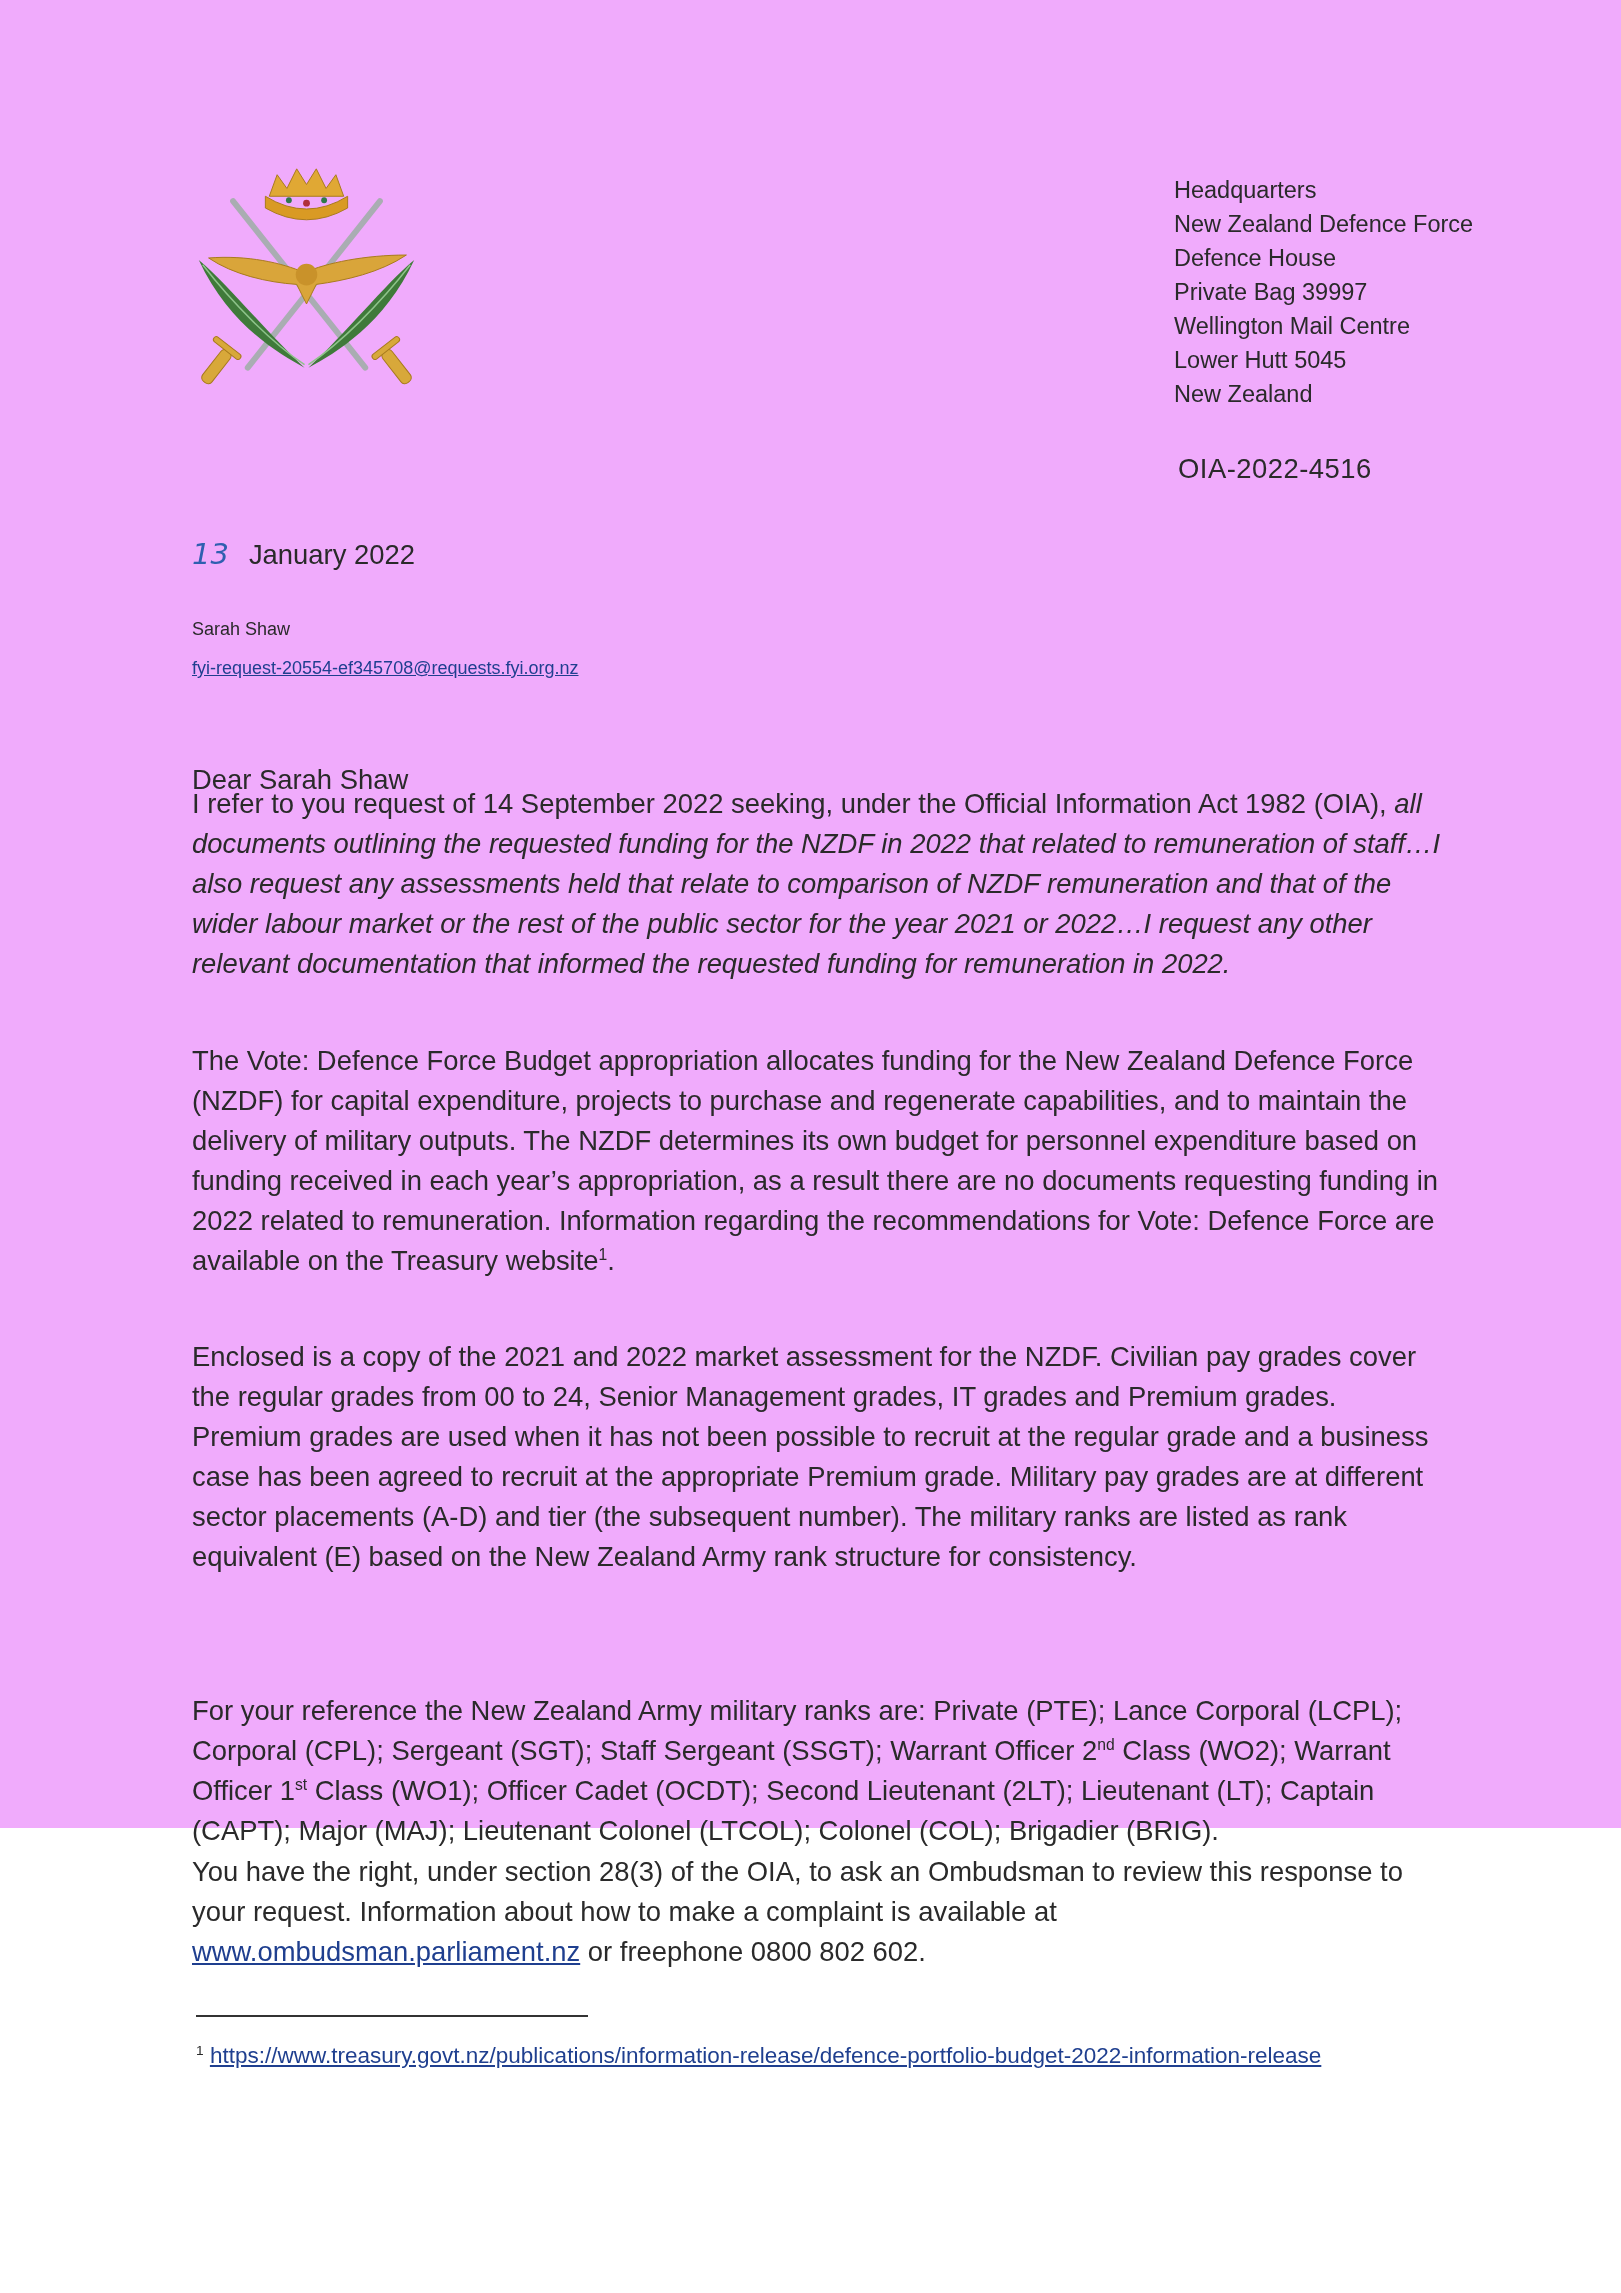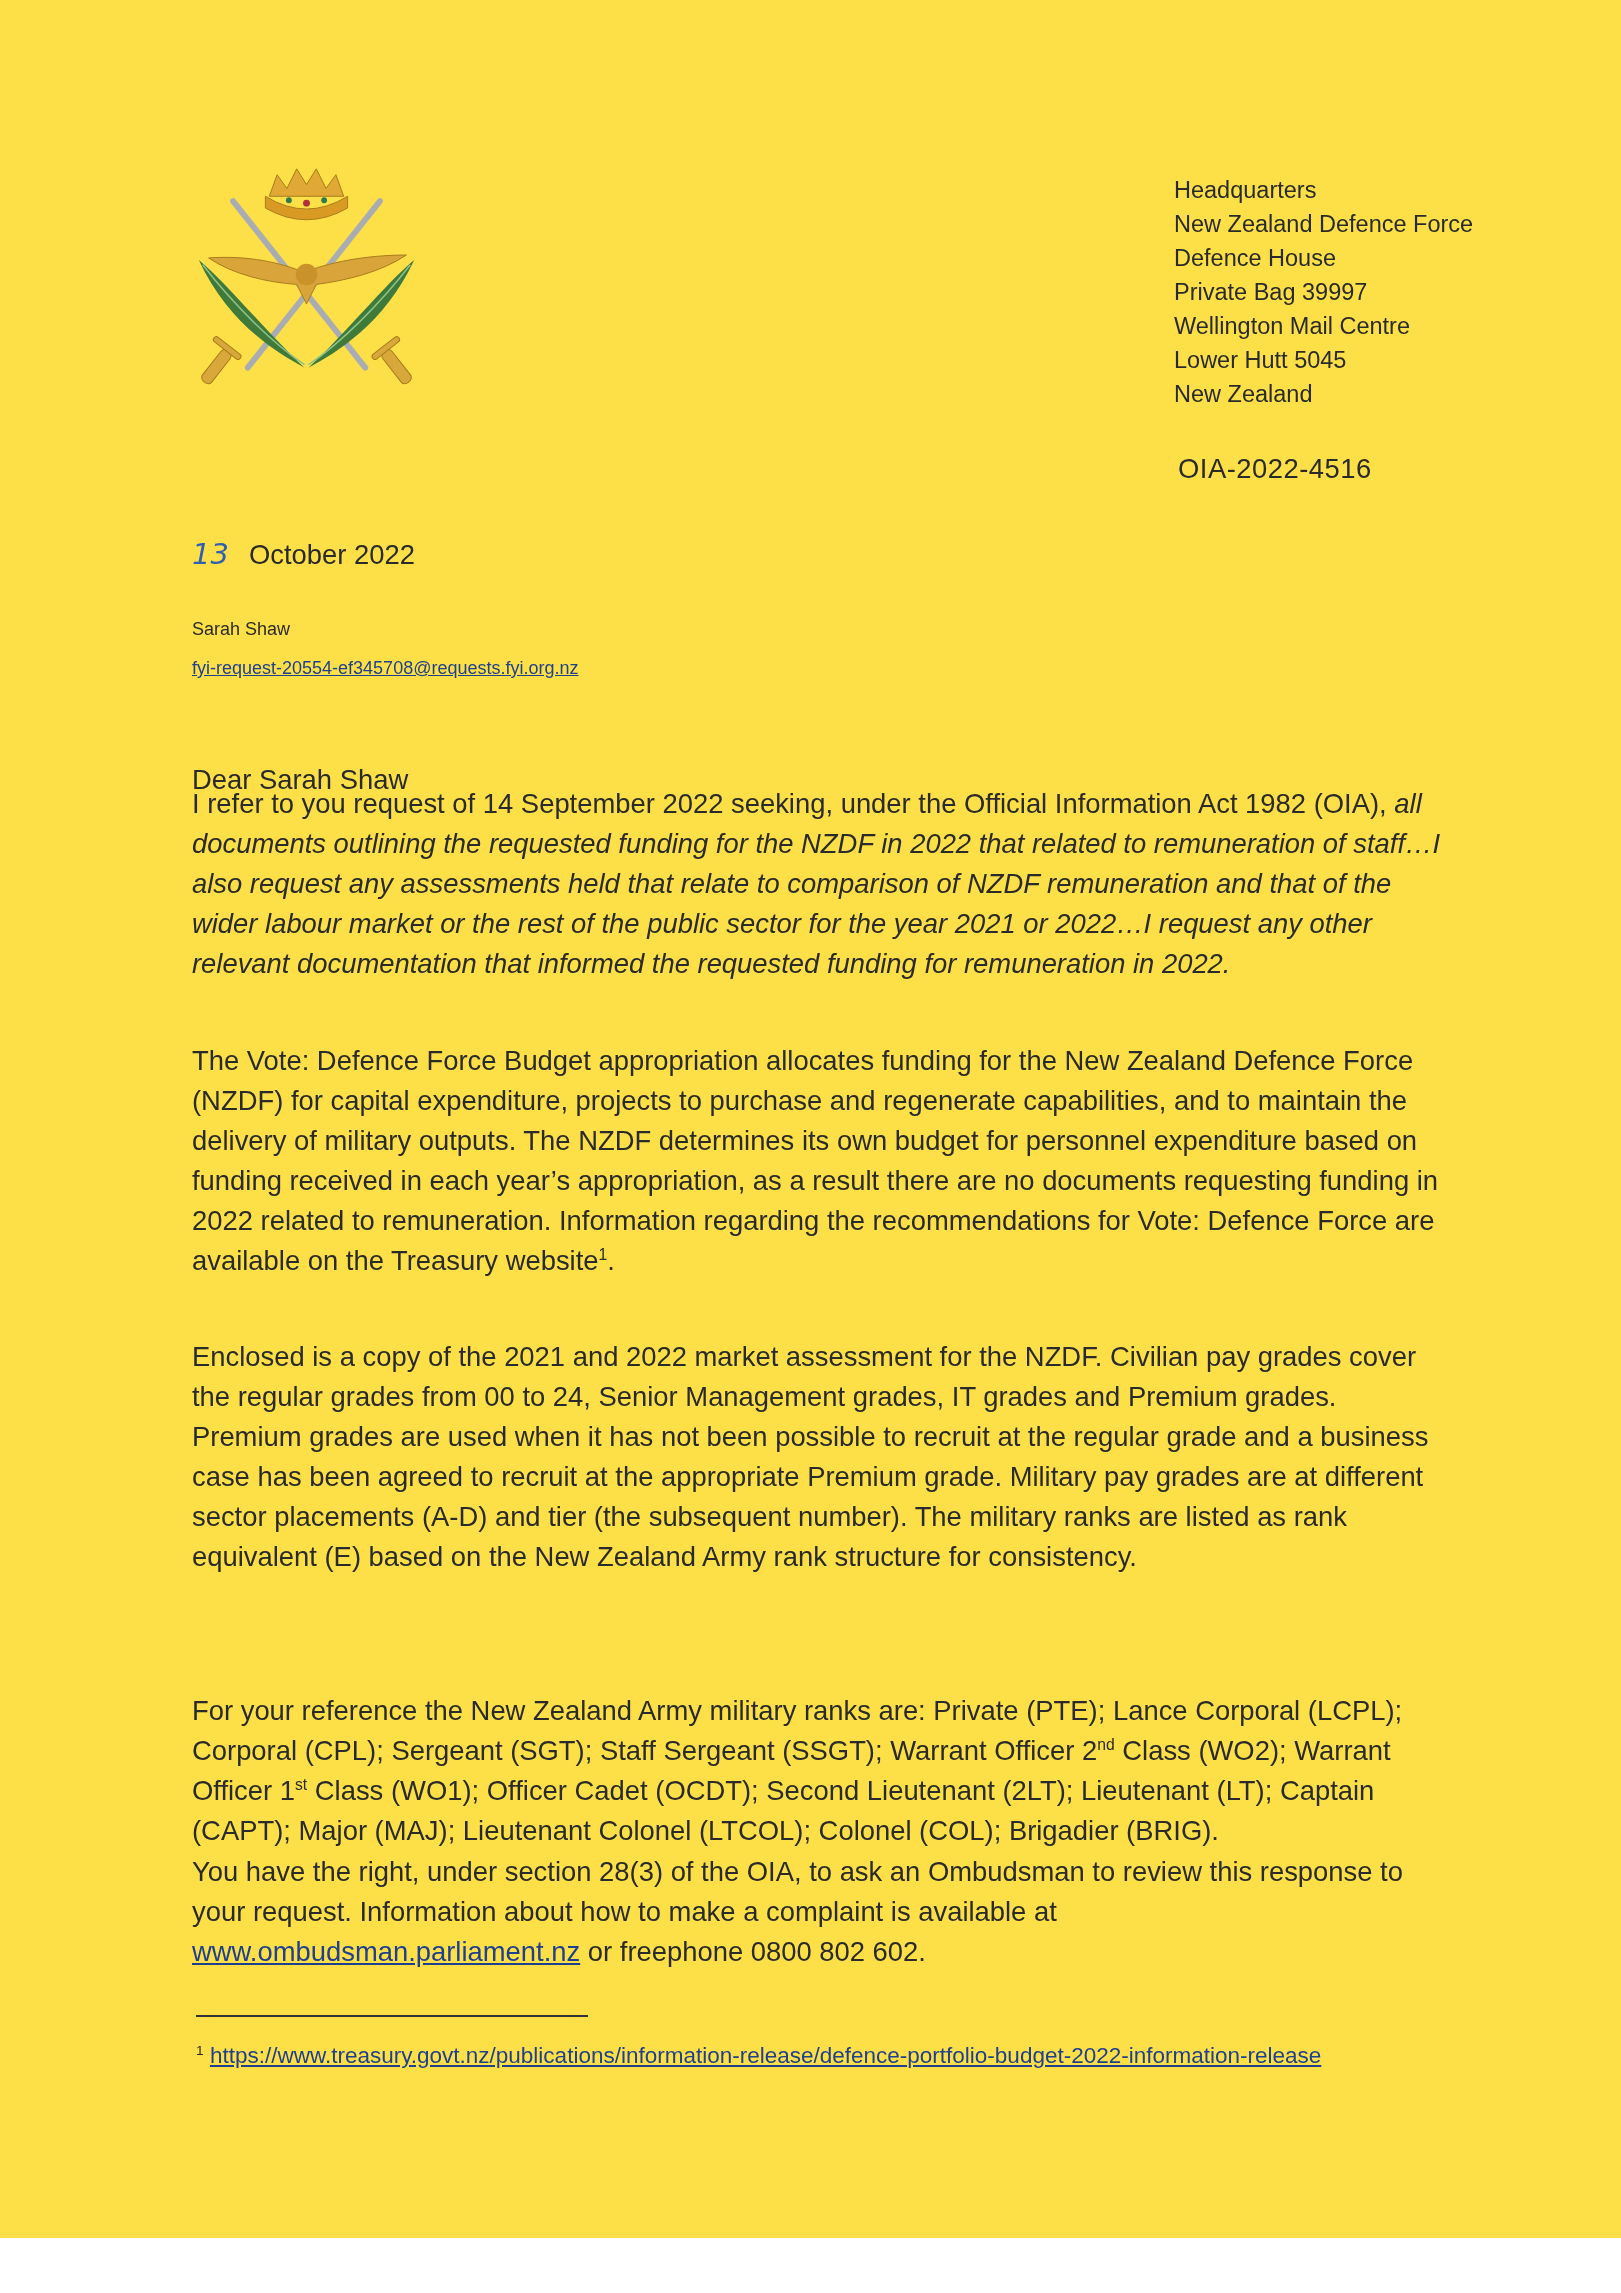--- a/index.html
+++ b/index.html
@@ -1,17 +1,17 @@
 <!DOCTYPE html>
 <html><head>
 <meta charset="utf-8">
 <style>
   html, body { margin: 0; padding: 0; background: #ffffff; }
   body { width: 1621px; height: 2294px; position: relative; overflow: hidden; font-family: "Liberation Sans", "DejaVu Sans", sans-serif; color: #222222; }
-  .page { position: absolute; left: 0; top: 0; width: 1621px; height: 2238px; background: #fde047; }
+  .page { position: absolute; left: 0; top: 0; width: 1621px; height: 1828px; background: #f0abfc; }
   .crest { position: absolute; left: 189px; top: 157px; width: 235px; height: 245px; }
   .address { position: absolute; left: 1174px; top: 173px; font-size: 23.5px; line-height: 34px; color: #2a2a2a; }
   .address div { white-space: nowrap; }
   .ref { position: absolute; left: 1178px; top: 453px; font-size: 27.4px; color: #2a2a2a; letter-spacing: 0.5px; }
   .date { position: absolute; left: 192px; top: 537px; font-size: 27.4px; color: #2a2a2a; }
   .date .hand { color: #2f5fb0; font-style: italic; font-family: "DejaVu Sans", sans-serif; font-size: 29px; margin-right: 20px; }
   .recipient { position: absolute; left: 192px; top: 610px; font-size: 18px; line-height: 39px; color: #2a2a2a; }
   a.link { color: #1f3f8f; text-decoration: underline; }
   .salutation { position: absolute; left: 192px; top: 764px; font-size: 27.4px; color: #2a2a2a; }
   .body-text { position: absolute; left: 192px; width: 1255px; font-size: 27.4px; line-height: 40px; color: #2a2a2a; }
@@ -64,21 +64,21 @@
     <div>Defence House</div>
     <div>Private Bag 39997</div>
     <div>Wellington Mail Centre</div>
     <div>Lower Hutt 5045</div>
     <div>New Zealand</div>
   </div>
 
   <div class="ref">OIA-2022-4516</div>
 
   <div class="date">
-    <span class="hand">13</span><span>October 2022</span>
+    <span class="hand">13</span><span>January 2022</span>
   </div>
 
   <div class="recipient">
     <div>Sarah Shaw</div>
     <a class="link">fyi-request-20554-ef345708@requests.fyi.org.nz</a>
   </div>
 
   <div class="salutation">Dear Sarah Shaw</div>
 
   <div class="body-text p1">

